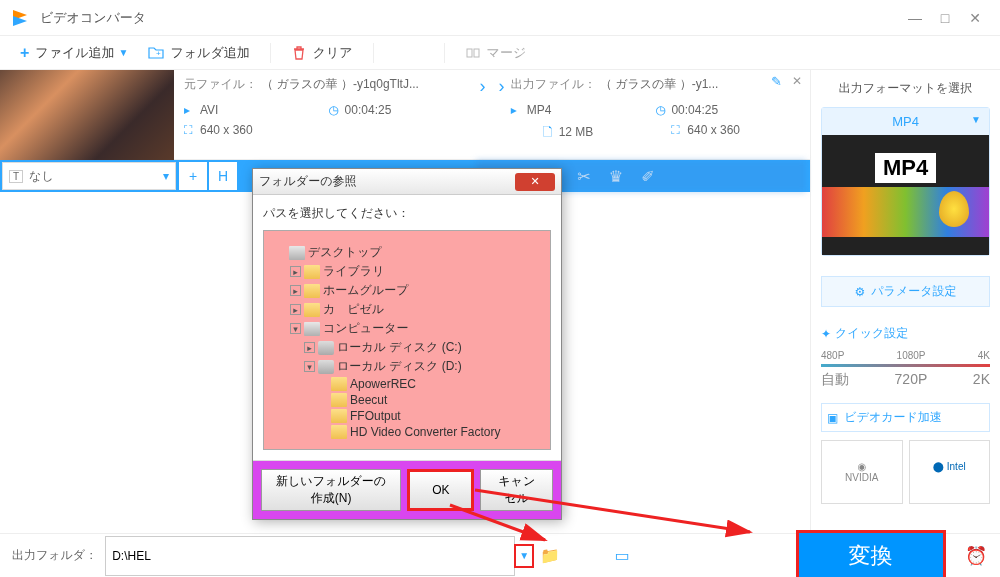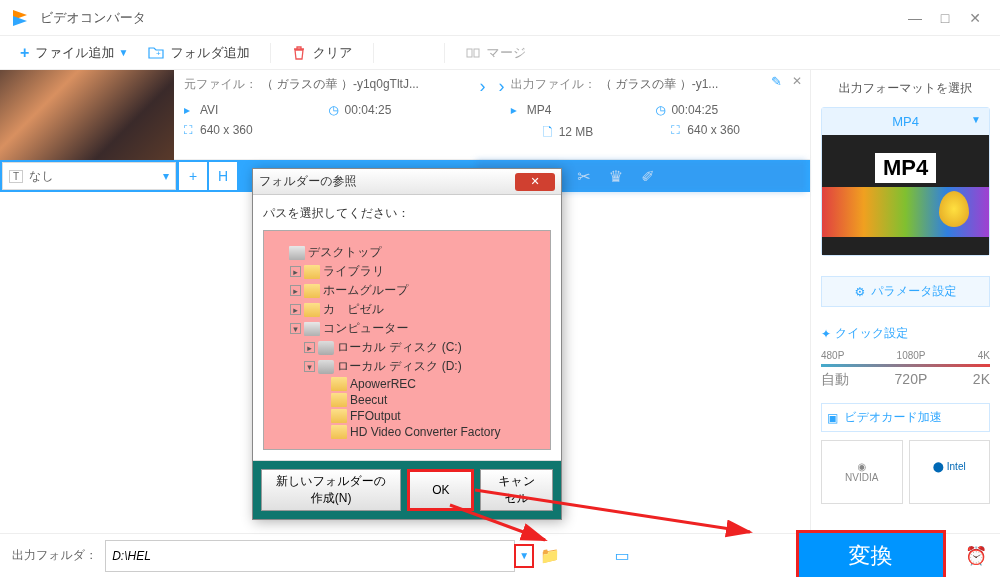--- a/index.html
+++ b/index.html
@@ -60,21 +60,21 @@
 .slider .track { height: 3px; background: linear-gradient(90deg, #4ac 0%, #e04040 100%); margin-top: 3px; position: relative; }
 .slider .labels2 { display: flex; justify-content: space-between; font-size: 14px; color: #888; margin-top: 4px; }
 
 .hwaccel { margin-top: 14px; border: 1px solid #cfe8ff; padding: 5px; font-size: 12px; color: #2fa7ff; display: flex; align-items: center; cursor: pointer; }
 .gpus { margin-top: 8px; display: flex; gap: 6px; }
 .gpu { flex: 1; border: 1px solid #ddd; padding: 20px; font-size: 10px; color: #888; text-align: center; }
 .gpu.intel { color: #0068b5; }
 
 .bottombar { height: 44px; border-top: 1px solid #eee; display: flex; align-items: center; padding: 0 12px; font-size: 12px; }
 .bottombar .lbl { color: #666; margin-right: 8px; }
-.bottombar .pathinput { width: 410px; height: 32px; border: 1px solid #ccc; padding: 2px 6px; font-size: 12px; font-style: italic; }
+.bottombar .pathinput { width: 410px; height: 40px; border: 1px solid #ccc; padding: 2px 6px; font-size: 12px; }
 .bottombar .ddbtn { width: 20px; height: 24px; border: 2px solid #e22; display: flex; align-items: center; justify-content: center; color: #2fa7ff; font-size: 10px; margin-left: -1px; cursor: pointer; }
 .bottombar .ico { color: #2fa7ff; width: 32px; text-align: center; font-size: 16px; cursor: pointer; }
 .convertbtn { background: #0095ff; color: #fff; font-size: 22px; padding: 8px 50px; border: 3px solid #e22; cursor: pointer; margin-left: auto; }
 .alarm { color: #2fa7ff; font-size: 18px; margin-left: 20px; cursor: pointer; }
 
 
 .dialog { position: absolute; left: 252px; top: 168px; width: 310px; background: #fff; border: 1px solid #888; box-shadow: 2px 2px 12px rgba(0,0,0,0.3); font-size: 12px; }
 .dlgtitle { height: 26px; background: linear-gradient(#fff, #e8e8e8); display: flex; align-items: center; padding: 12px 6px; border-bottom: 1px solid #ccc; }
 .dlgtitle .t { flex: 1; color: #333; }
 .dlgtitle .close { background: #d04030; color: #fff; width: 40px; height: 18px; border-radius: 3px; display: flex; align-items: center; justify-content: center; font-size: 11px; cursor: pointer; }
@@ -84,21 +84,21 @@
 .tree .node { display: flex; align-items: center; padding: 1px 0; color: #333; cursor: pointer; white-space: nowrap; }
 .tree .exp { width: 11px; height: 11px; border: 1px solid #999; display: inline-flex; align-items: center; justify-content: center; font-size: 9px; margin-right: 3px; color: #555; }
 .tree .noexp { width: 13px; display: inline-block; }
 .tree .fico { width: 16px; height: 14px; margin-right: 3px; display: inline-block; }
 .tree .folder { background: linear-gradient(#fde08a, #f0c050); border-radius: 1px; }
 .tree .drive { background: linear-gradient(#ddd, #aaa); border-radius: 2px; }
 .tree .pc { background: linear-gradient(#e8e8e8, #b0b0b0); border-radius: 1px; }
 .tree .i1 { padding-left: 14px; }
 .tree .i2 { padding-left: 28px; }
 .tree .i3 { padding-left: 42px; }
-.dlgbtns { padding: 8px; display: flex; justify-content: space-between; gap: 6px; border-top: 1px solid #ddd; background: #0f766e; }
+.dlgbtns { padding: 8px; display: flex; justify-content: space-between; gap: 6px; border-top: 1px solid #ddd; background: #d946ef; }
 .dlgbtns button { padding: 3px 12px; font-size: 12px; border: 1px solid #999; background: linear-gradient(#fff,#e0e0e0); cursor: pointer; }
 .dlgbtns .newf { margin-right: auto; }
 .dlgbtns .ok { border: 3px solid #e22; padding: 1px 22px; }
 
 
 .arrow { position: absolute; pointer-events: none; }
 .arrow svg { overflow: visible; }
 
 .blurred { position: absolute; background: rgba(60,140,220,0.35); filter: blur(3px); }
 </style>

